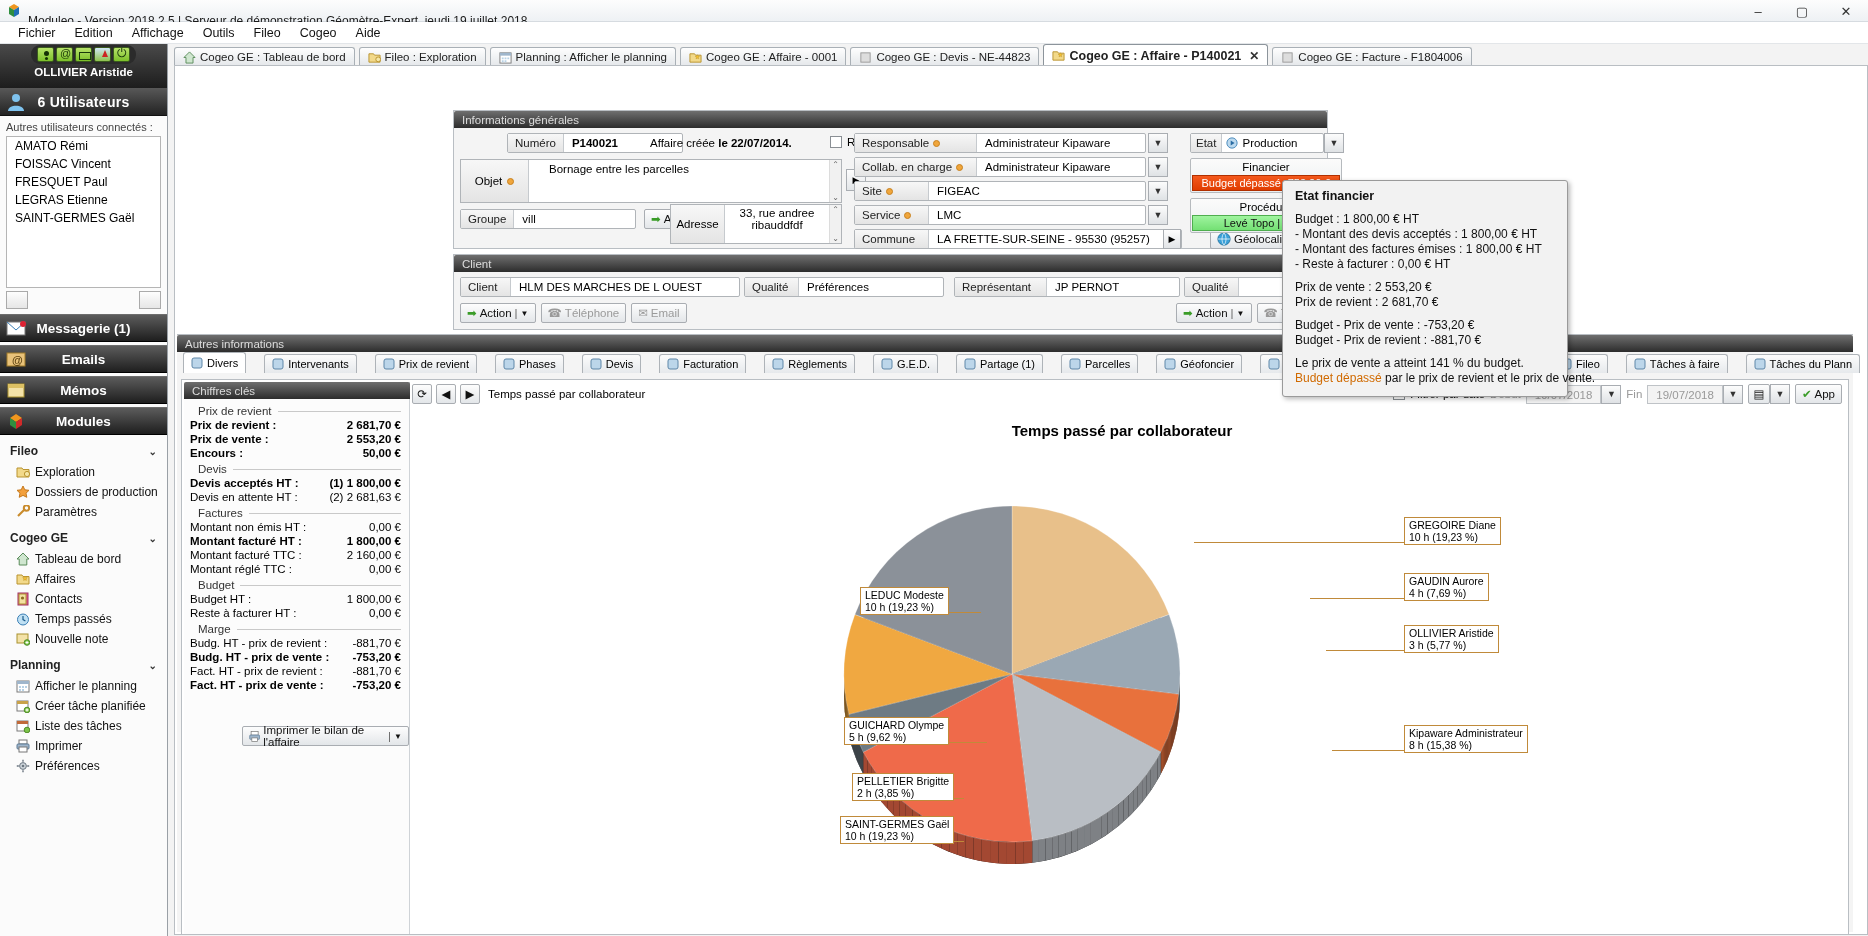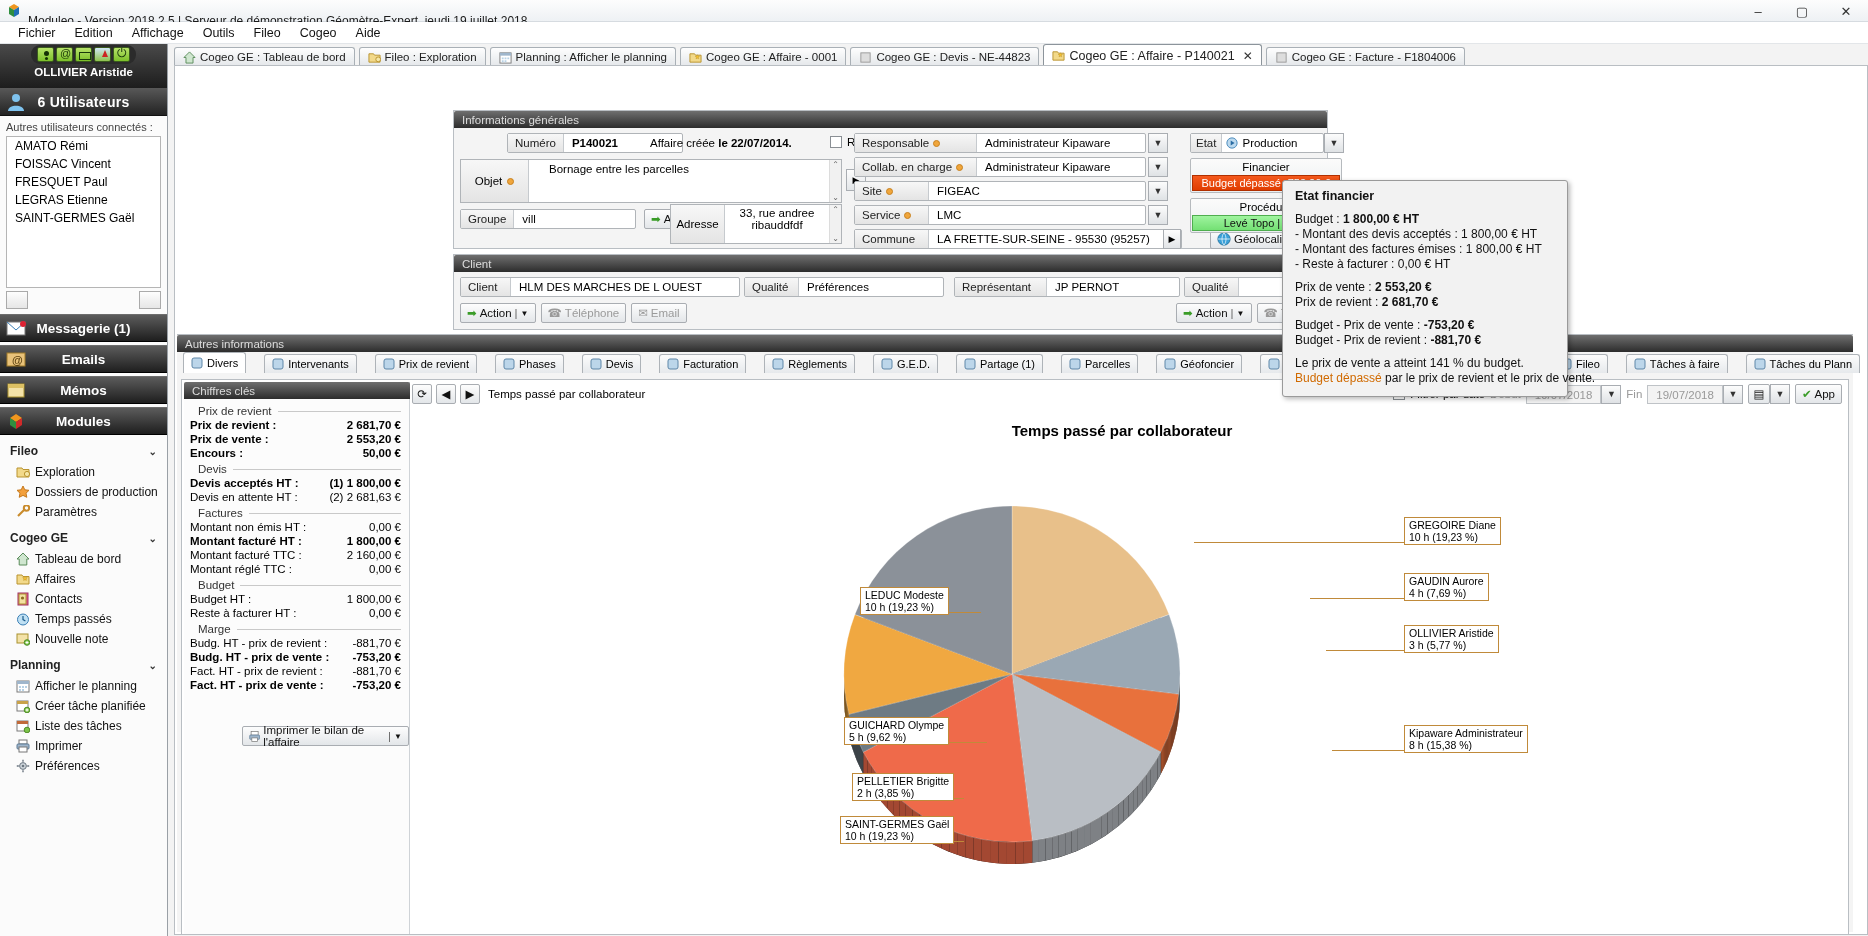--- a/index.html
+++ b/index.html
@@ -96,21 +96,21 @@
   .main { position:absolute; left:168px; top:44px; width:1700px; height:892px; background:#f3f3f3;}
 
   
   .tabstrip { position:absolute; left:6px; top:0px; height:22px; display:flex; align-items:flex-end; gap:4px;}
   .tab {
     height:19px; display:flex; align-items:center; gap:4px; padding:0 8px;
     background:linear-gradient(#fefefe,#e4e7ea);
     border:1px solid #a9b0b6; border-bottom:none; border-radius:3px 3px 0 0;
     font-size:11.5px; color:#222; white-space:nowrap;
   }
-  .tab.active { background:#fff; font-weight:normal; font-size:12.5px; height:22px; border-color:#8c949b;}
+  .tab.active { background:#fff; font-weight:bold; font-size:12.5px; height:22px; border-color:#8c949b;}
   .tab .tico { width:13px;height:13px;flex:none;}
   .tab .x { margin-left:4px; font-size:12px; color:#333;}
 
   .content { position:absolute; left:6px; top:21px; width:1694px; height:870px; background:#fff; border:1px solid #b9bec3;}
 
   
   .gbhdr {
     height:17px; background:linear-gradient(#6f6f6f,#2c2c2c);
     color:#ddd; font-size:11.5px; display:flex; align-items:center; padding-left:8px;
     border-radius:2px 2px 0 0;
@@ -166,21 +166,21 @@
     line-height:12px; padding:1px 4px; white-space:nowrap;
   }
   .leader { position:absolute; background:#c08a3a; height:1px;}
 
   
   .tooltip{
     position:absolute; background:#f2f2f2; border:1px solid #9a9a9a; border-radius:3px;
     box-shadow:2px 2px 5px rgba(0,0,0,.28);
     font-size:12px; line-height:15px; color:#111; padding:8px 12px 10px 12px;
   }
-  .tooltip b{font-weight:bold;}
+  .tooltip b{font-weight:normal;}
   .tt-title{ font-weight:bold; font-size:12.5px; margin-bottom:8px;}
   .tt-warn{ color:#d06a00; }
   .tt-line{ white-space:nowrap;}
   .sp{ height:8px;}
 
   .badge-red{ background:linear-gradient(#f4591d,#e03c00); color:#fff; text-align:center;
     font-size:11px; border:1px solid #b03000; height:16px; line-height:15px;}
   .badge-green{ background:linear-gradient(#9ff49f,#74e074); color:#111; text-align:center;
     font-size:11px; border:1px solid #4fae4f; height:16px; line-height:15px;}
   .capbox{ border:1px solid #b6babe; background:linear-gradient(#fbfbfb,#eceff1); border-radius:2px; padding:1px;}

